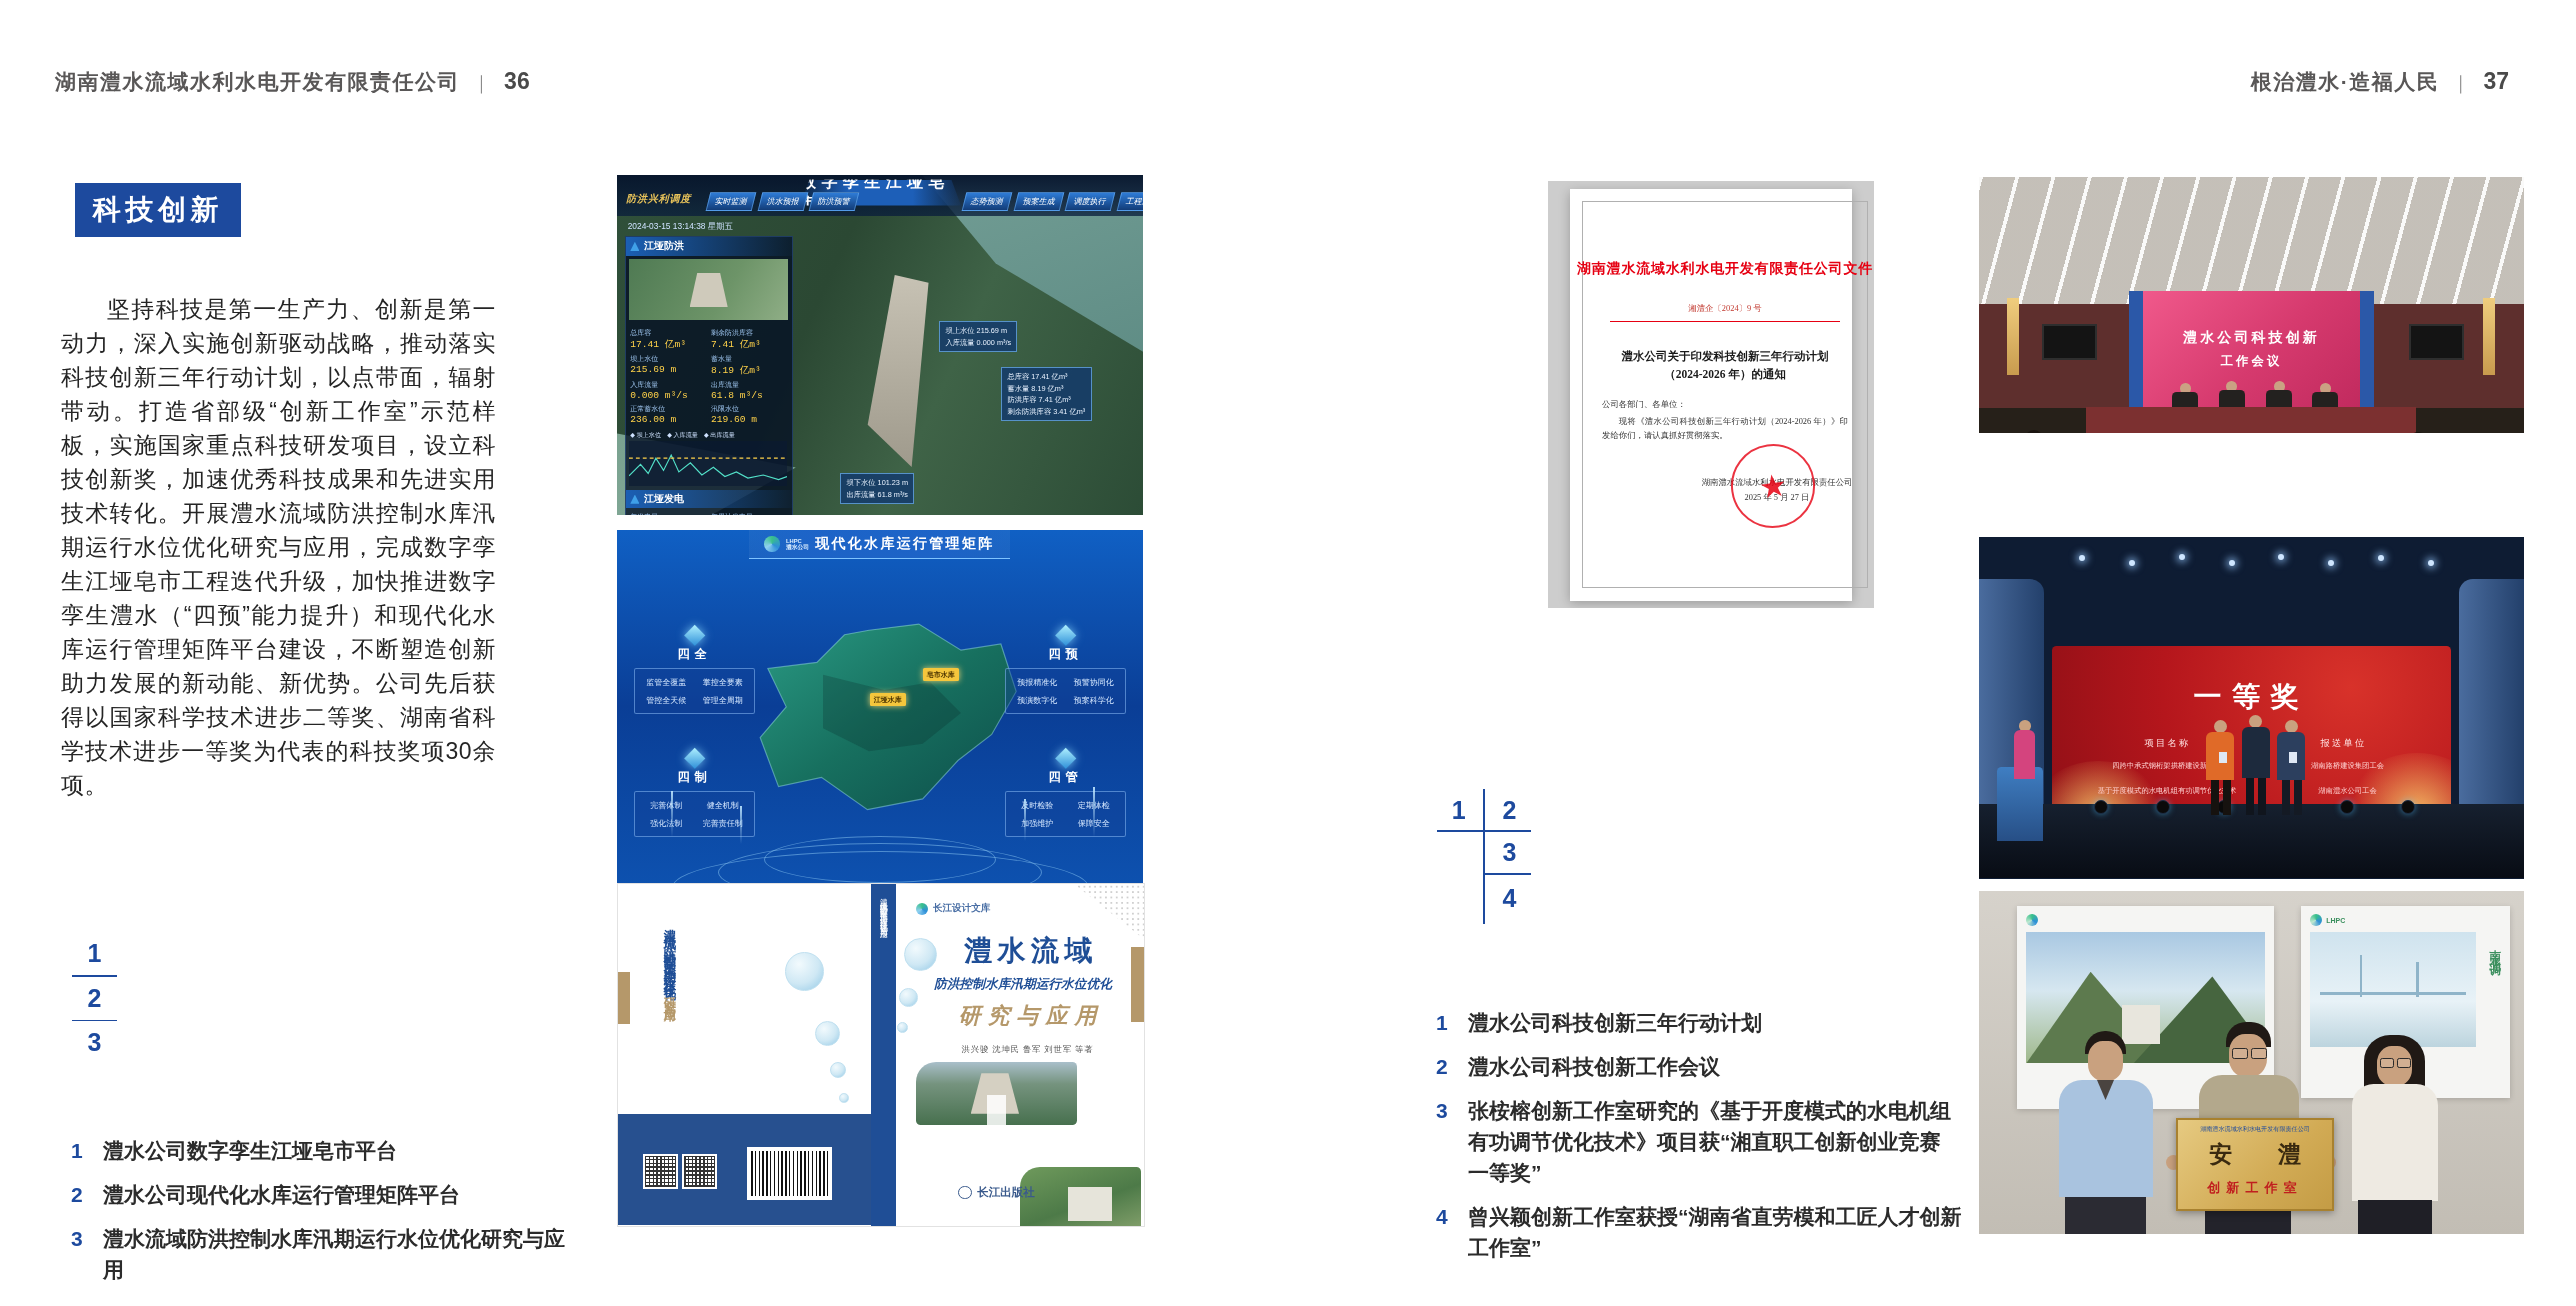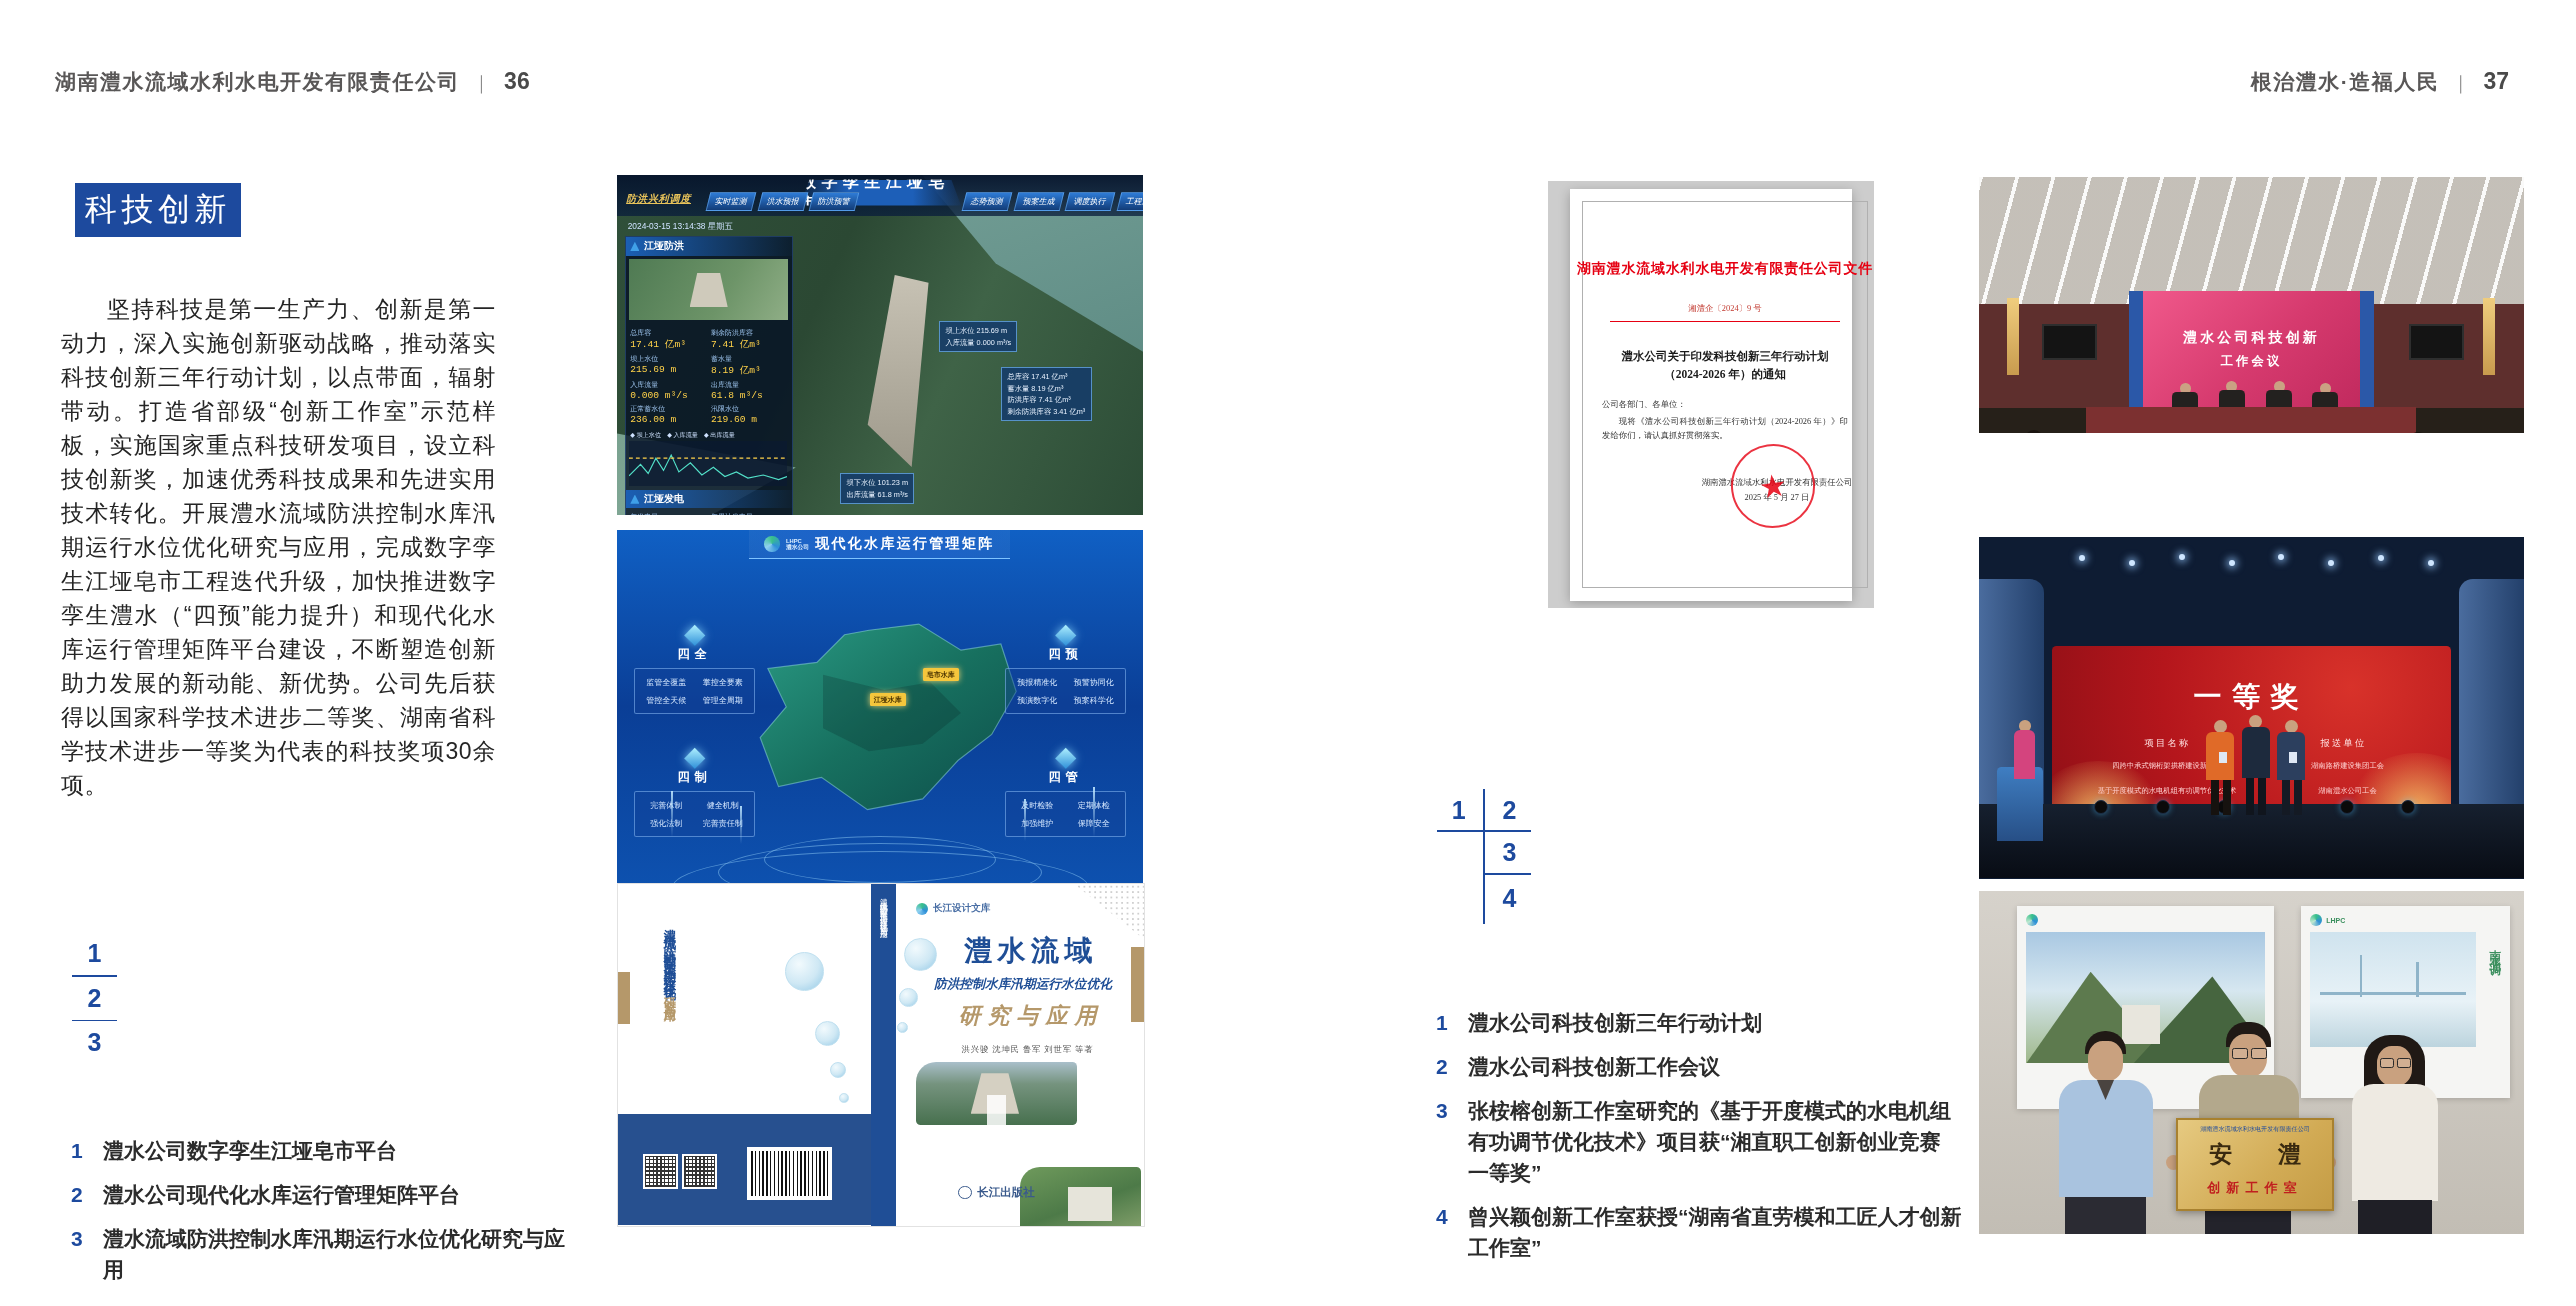--- a/index.html
+++ b/index.html
@@ -4,21 +4,21 @@
 <style>
   html,body{margin:0;padding:0;background:#ffffff;}
   body{width:2576px;height:1306px;font-family:"Liberation Sans","DejaVu Sans",sans-serif;}
   #spread{position:relative;width:2576px;height:1306px;background:#ffffff;overflow:hidden;}
   .abs{position:absolute;}
   
   .runhead{font-size:21px;font-weight:bold;color:#595757;letter-spacing:1.5px;white-space:nowrap;}
   .runhead .sep{font-weight:400;color:#8a8a8a;margin:0 12.3px;font-size:18.4px;}
   .runhead .pg{font-size:23px;color:#4a4a4a;letter-spacing:0;}
   
-  .badge{background:#1d4a9e;color:#ffffff;font-size:32px;font-weight:normal;letter-spacing:4.6px;
+  .badge{background:#1d4a9e;color:#ffffff;font-size:28px;font-weight:bold;letter-spacing:4.6px;
          display:flex;align-items:center;justify-content:center;}
   
   .bodytext{font-size:23px;line-height:34px;color:#252525;text-align:justify;text-indent:2em;letter-spacing:0.4px;}
   
   .idx-num{color:#1d4a9e;font-weight:bold;font-size:25px;text-align:center;line-height:31px;}
   .idx-line{background:#1d4a9e;height:1.5px;}
   
   .cap-row{display:flex;align-items:flex-start;margin-bottom:13px;}
   .cap-num{color:#1d4a9e;font-weight:bold;font-size:21px;width:32px;flex:none;line-height:31px;}
   .cap-text{color:#2b2b2b;font-size:21px;font-weight:bold;line-height:31px;}
@@ -197,21 +197,21 @@
       <span class="cap-text">澧水流域防洪控制水库汛期运行水位优化研究与应用</span>
     </div>
   </div>
 
   <div class="abs fig dash" style="left:617px;top:175px;width:526px;height:340px;">
     <div class="abs dash-water1" style="left:0;top:0;width:526px;height:340px;"></div>
     <div class="abs dash-water2" style="left:0;top:0;width:526px;height:340px;"></div>
     <div class="abs dash-dam" style="left:200px;top:100px;width:169px;height:192px;"></div>
     <div class="abs dash-header" style="left:0;top:0;width:526px;height:41px;"></div>
     <div class="abs dash-title" style="left:183px;top:4.6px;width:161px;height:26px;">数字孪生江垭皂市</div>
-    <div class="abs dash-corner" style="left:9.2px;top:17px;text-decoration:underline;">防洪兴利调度</div>
+    <div class="abs dash-corner" style="left:9.2px;top:17px;">防洪兴利调度</div>
     <div class="abs tabrow" style="left:91px;top:17px;">
       <span class="tab">实时监测</span>
       <span class="tab">洪水预报</span>
       <span class="tab">防洪预警</span>
     </div>
     <div class="abs tabrow" style="left:347px;top:17px;">
       <span class="tab">态势预测</span>
       <span class="tab">预案生成</span>
       <span class="tab">调度执行</span>
       <span class="tab">工程巡检</span>

